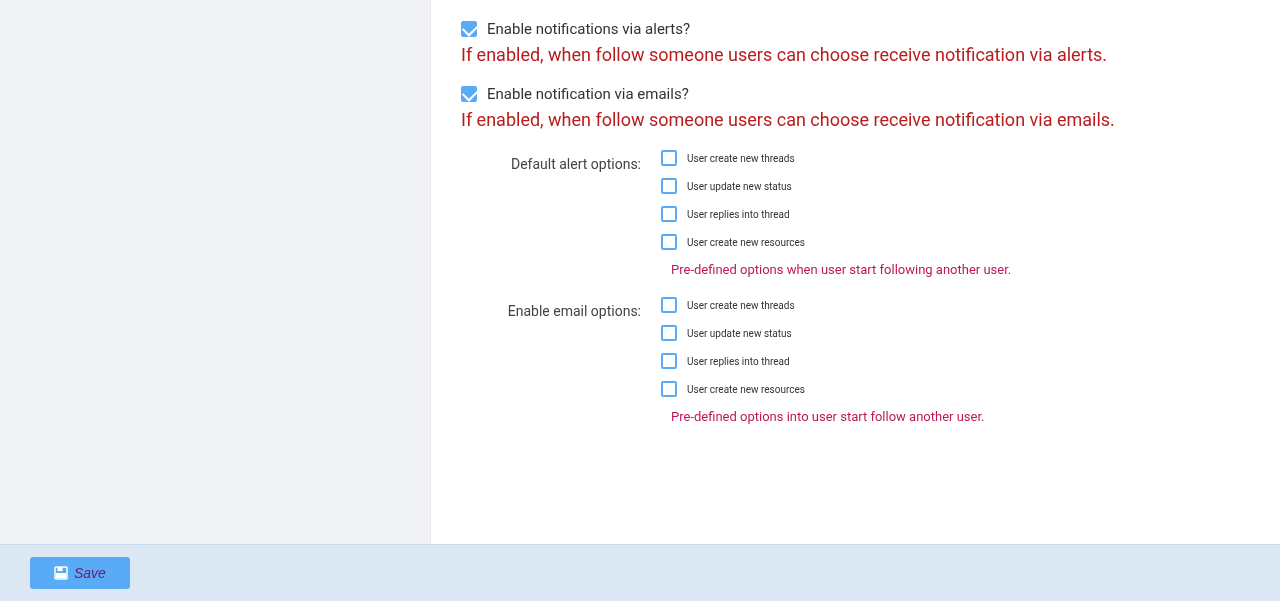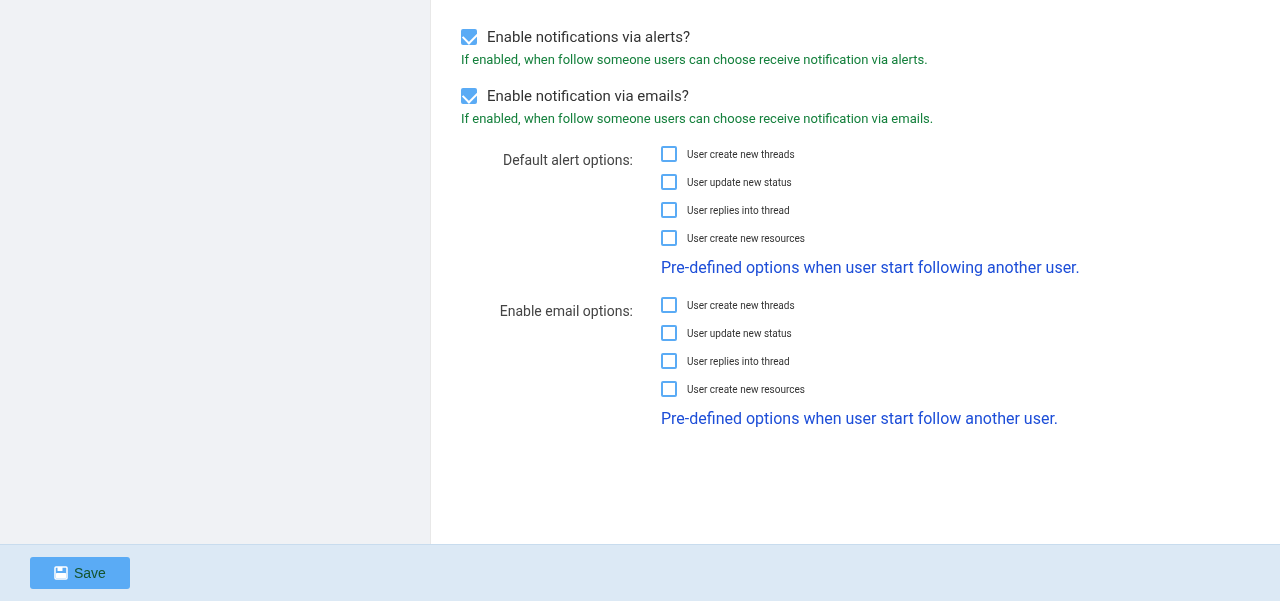--- a/index.html
+++ b/index.html
@@ -27,21 +27,21 @@
       border-left: 1px solid #e8e8e8;
     }
     .form-row {
       display: flex;
       align-items: flex-start;
       margin-bottom: 20px;
     }
     .form-label {
       width: 200px;
       text-align: right;
-      padding-right: 28px;
+      padding-right: 20px;
       padding-top: 6px;
       font-size: 14px;
       color: #444;
       flex-shrink: 0;
     }
     .form-controls {
       flex: 1;
     }
     .checkbox-item {
       display: flex;
@@ -76,53 +76,54 @@
       left: 2px;
       top: -1px;
       width: 8px;
       height: 11px;
       border: 2px solid white;
       border-top: none;
       border-left: none;
       transform: rotate(45deg);
     }
     .hint-text {
-      font-size: 13px;
-      color: #15803d;
+      font-size: 18px;
+      color: #b91c1c;
       margin-top: 2px;
       margin-bottom: 6px;
     }
     .pre-defined-text {
-      font-size: 16px;
-      color: #1d4ed8;
+      font-size: 13px;
+      color: #be185d;
       margin-top: 4px;
       margin-bottom: 0;
+      margin-left: 10px;
     }
     .footer-bar {
       background: #dce9f5;
       padding: 12px 30px;
       display: flex;
       align-items: center;
       border-top: 1px solid #c8dcee;
     }
     .save-button {
       background: #5aabf5;
-      color: #14532d;
+      color: #701a75;
       border: none;
       padding: 8px 24px;
       font-size: 14px;
       cursor: pointer;
       border-radius: 3px;
       display: flex;
       align-items: center;
       gap: 6px;
+      font-style: italic;
     }
     .enable-section {
       margin-bottom: 20px;
-      margin-top: 8px;
     }
     .enable-row {
       display: flex;
       align-items: center;
       gap: 10px;
       margin-bottom: 6px;
     }
     .enable-label {
       font-size: 15px;
       color: #333;
@@ -187,21 +188,21 @@
           <label for="email-status">User update new status</label>
         </div>
         <div class="checkbox-item">
           <input type="checkbox" id="email-replies" style="">
           <label for="email-replies">User replies into thread</label>
         </div>
         <div class="checkbox-item">
           <input type="checkbox" id="email-resources" style="">
           <label for="email-resources">User create new resources</label>
         </div>
-        <div class="pre-defined-text">Pre-defined options when user start follow another user.</div>
+        <div class="pre-defined-text">Pre-defined options into user start follow another user.</div>
       </div>
     </div>
 
   </div>
 </div>
 
 <div class="footer-bar">
   <button class="save-button">
     <svg width="14" height="14" viewBox="0 0 14 14" fill="none" xmlns="http://www.w3.org/2000/svg">
       <rect x="1" y="1" width="12" height="12" rx="1" stroke="white" stroke-width="1.5" fill="none"></rect>

